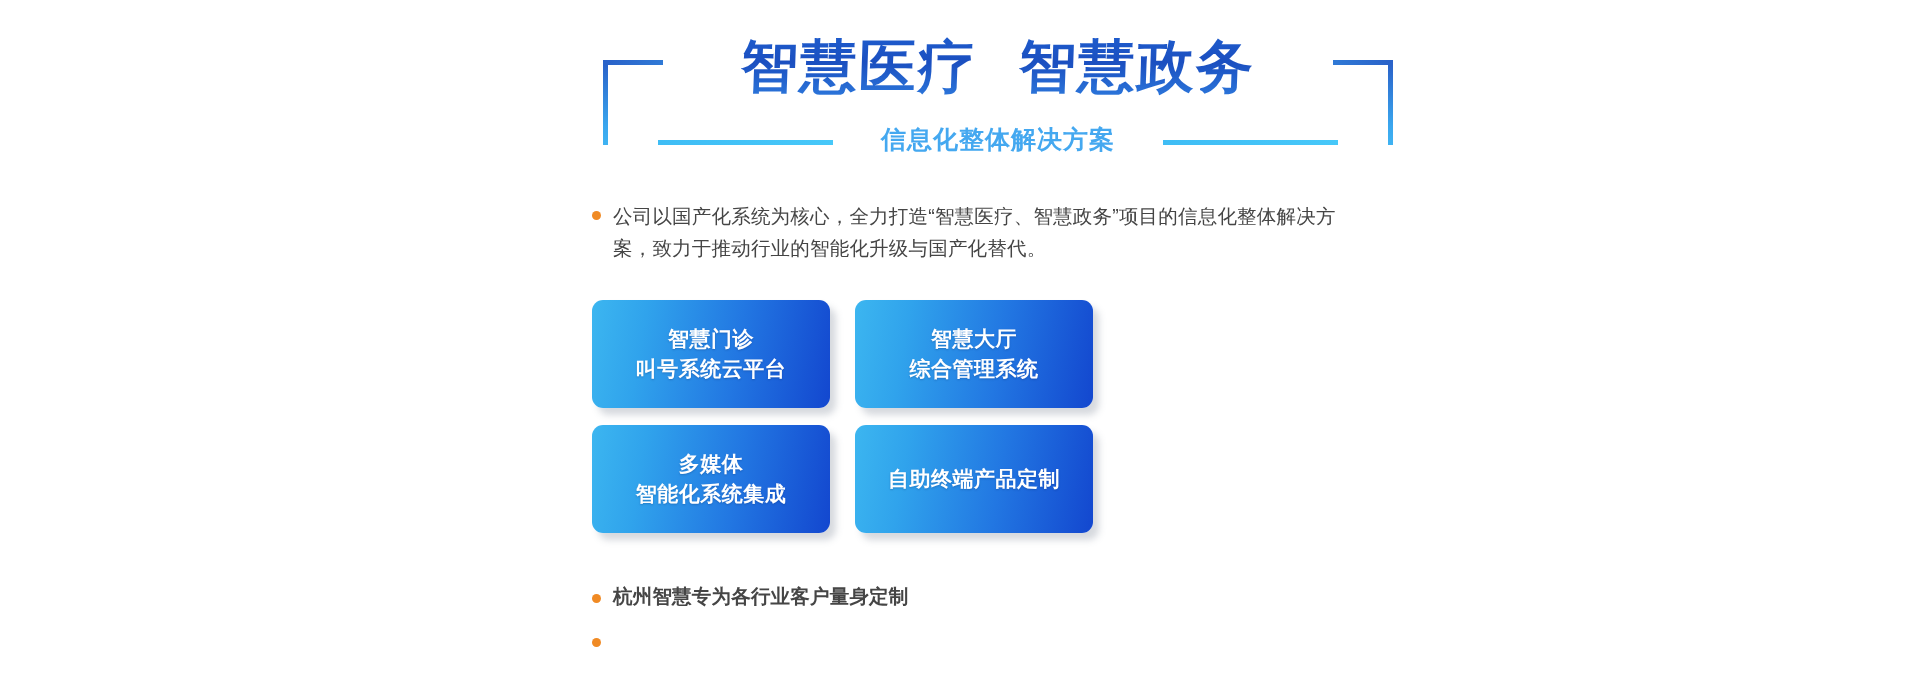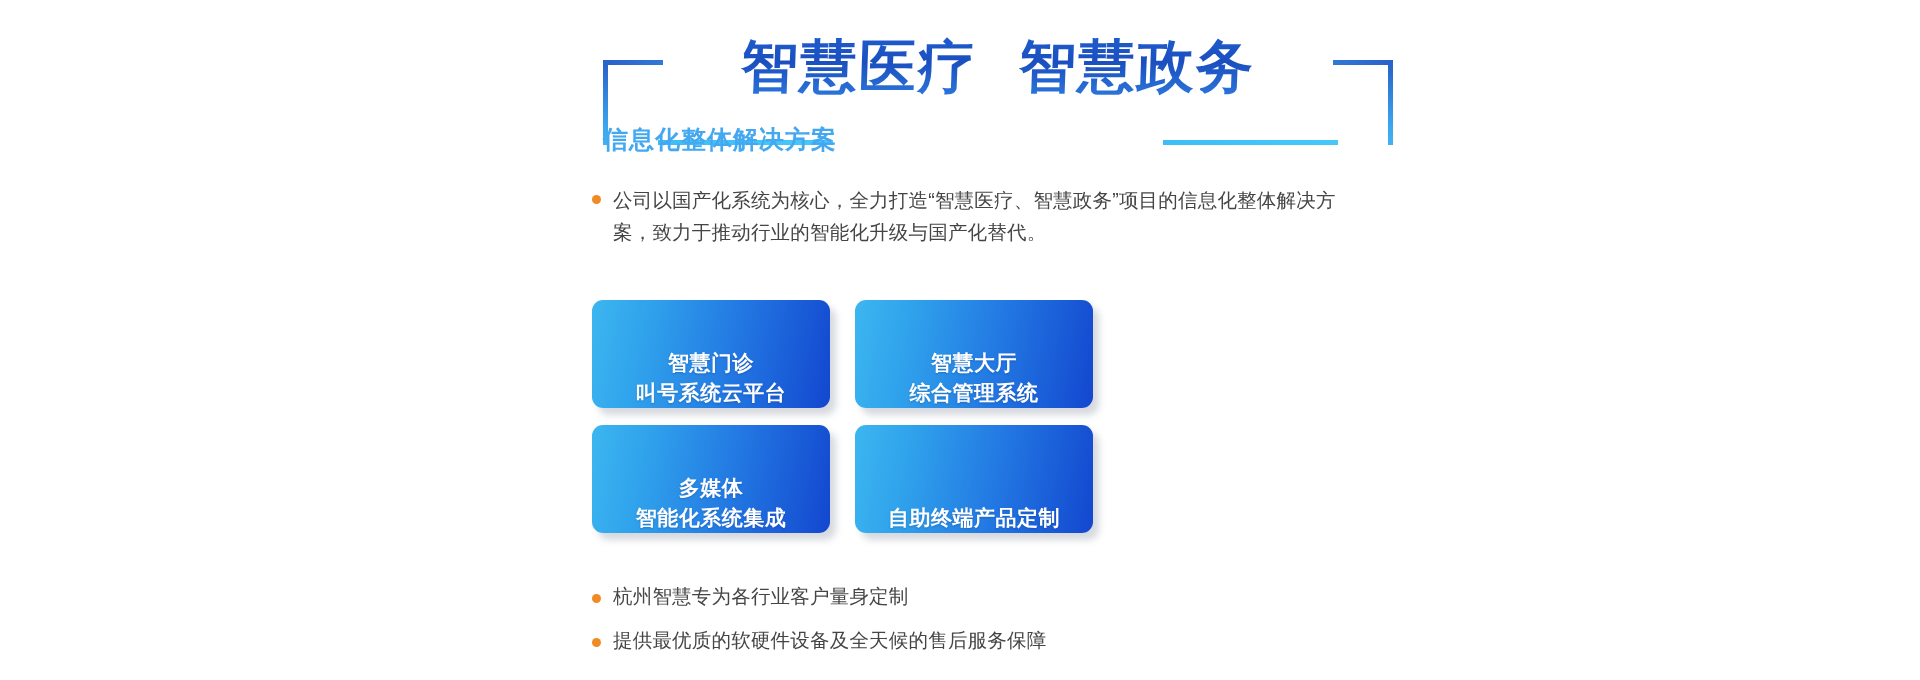--- a/index.html
+++ b/index.html
@@ -75,32 +75,32 @@
     -webkit-text-fill-color:transparent;
     text-shadow:none;
     transform:skewX(-2deg);
   }
   .title-gap{display:inline-block;width:34px;}
 
   .subtitle{
     position:absolute;
     left:0; bottom:-9px;
     width:790px;
-    text-align:left;
+    text-align:center;
     font-size:25px;
     font-weight:600;
     color:#44a8f0;
     letter-spacing:1px;
     line-height:30px;
   }
 
   
   .intro{
     position:absolute;
-    left:592px; top:184px;
+    left:592px; top:200px;
     width:760px;
     display:flex;
     align-items:flex-start;
   }
   .dot{
     flex:0 0 auto;
     width:9px;height:9px;border-radius:50%;
     background:#f08a24;
     margin-top:11px;margin-right:12px;
   }
@@ -123,21 +123,21 @@
     margin-bottom:17px;
   }
   .card{
     position:relative;
     width:238px;
     height:108px;
     border-radius:11px;
     background:linear-gradient(100deg,#3cb6f0 0%,#30a3ec 22%,#2277e2 60%,#1347cf 100%);
     box-shadow:6px 7px 7px rgba(120,130,145,0.30);
     display:flex;
-    align-items:flex-end;
+    align-items:center;
     justify-content:center;
     text-align:center;
   }
   .card-label{
     color:#ffffff;
     font-size:21px;
     font-weight:bold;
     line-height:30px;
     letter-spacing:0.5px;
     text-shadow:0 1px 2px rgba(8,40,100,0.28);
@@ -148,20 +148,21 @@
   
   .bullets{
     position:absolute;
     left:592px; top:583px;
     width:760px;
   }
   .bullet-row{
     display:flex;
     align-items:flex-start;
     margin-bottom:18px;
+    font-weight:bold;
   }
   .bullet-text{
     font-size:19.5px;
     line-height:26px;
     color:#454545;
     letter-spacing:0.2px;
   }
 </style>
 </head>
 <body>
@@ -214,18 +215,17 @@
 
     </div>
 
     <div class="bullets">
       <div class="bullet-row">
         <span class="dot"></span>
         <span class="bullet-text">杭州智慧专为各行业客户量身定制</span>
       </div>
       <div class="bullet-row">
         <span class="dot"></span>
-        <span class="bullet-text">提供最优质的软硬件设备及全天候的售后服务保障</span>
       </div>
     </div>
 
   </div>
 </div>
 
 </body></html>

